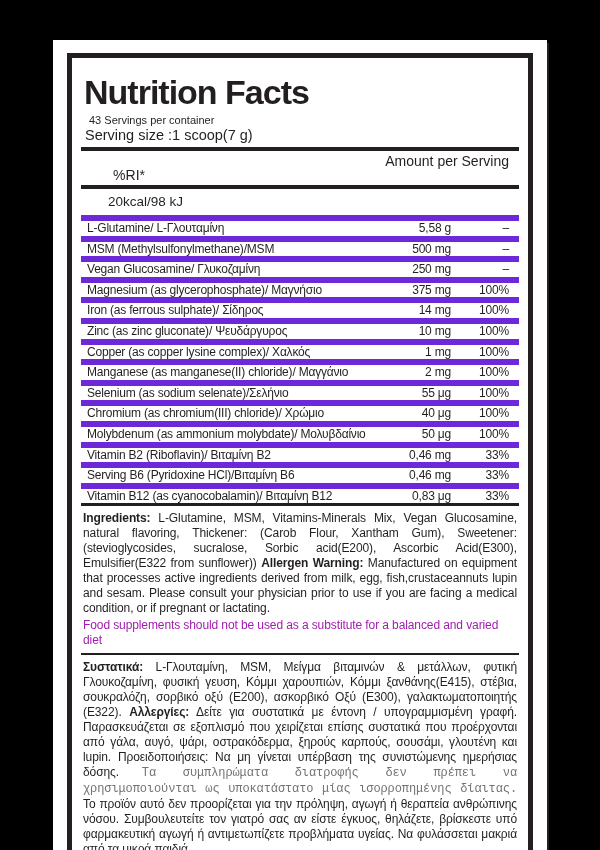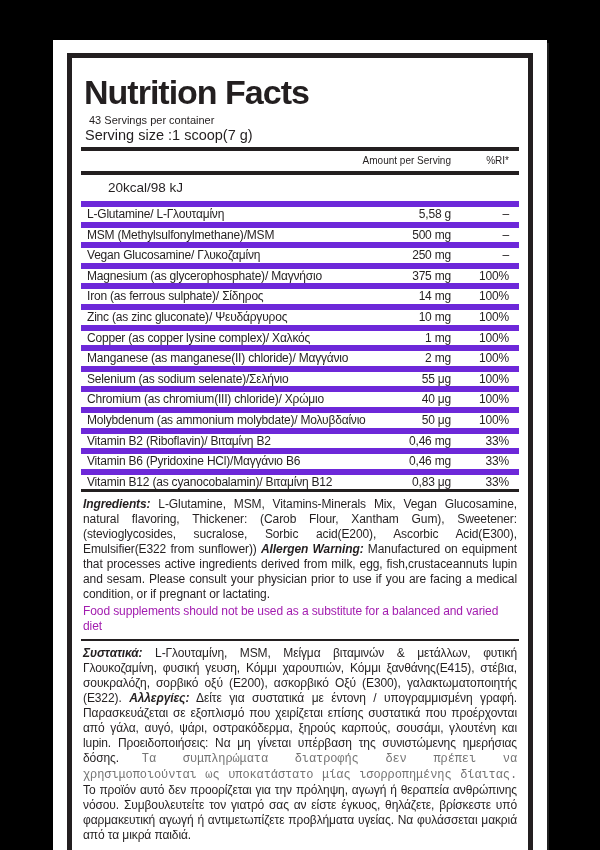--- a/index.html
+++ b/index.html
@@ -27,21 +27,21 @@
     font-size:34px;font-weight:bold;letter-spacing:-1px;
     line-height:36px;margin:6px 0 4px 3px;
   }
   .servings{font-size:11px;line-height:13px;margin-left:8px;}
   .serving-size{font-size:14.5px;line-height:16px;margin-left:4px;margin-bottom:4px;}
   .bar4{height:4px;background:#231f20;}
   .bar3{height:3px;background:#231f20;}
   .bar2{height:2px;background:#231f20;}
   .hdr{
     display:flex;align-items:flex-start;
-    padding:3px 10px 3px 6px;font-size:10px;line-height:14px;
+    padding:3px 10px 3px 6px;font-size:14px;line-height:14px;flex-direction:column;
   }
   .hdr-amount{margin-left:auto;text-align:right;}
   .hdr-ri{width:58px;text-align:right;}
   .energy-row{
     display:flex;align-items:center;
     padding:5px 10px 5px 6px;font-size:13.5px;line-height:16px;
   }
   .rows .row{
     display:flex;align-items:center;
     border-top:6px solid #6d28d9;
@@ -50,21 +50,21 @@
   }
   .col-name{flex:1;min-width:0;white-space:nowrap;}
   .col-amount{width:90px;text-align:right;white-space:nowrap;}
   .col-ri{width:58px;text-align:right;white-space:nowrap;}
   .energy-amount{width:96px;text-align:right;padding-right:2px;white-space:nowrap;}
   .para{
     font-size:12px;line-height:15px;letter-spacing:-0.1px;
     text-align:justify;
     margin:5px 2px 2px 2px;
   }
-  .para b{font-weight:bold;font-style:italic;}
+  .para b{font-weight:bold;}
   .red{color:#737373;font-family:Liberation Mono, monospace;}
   .red-line{
     font-size:12px;line-height:15px;letter-spacing:-0.1px;
     color:#a21caf;margin:0 2px 5px 2px;
   }
 </style>
 </head>
 <body>
 
 <div class="sheet">
@@ -143,21 +143,21 @@
         <span class="col-name">Molybdenum (as ammonium molybdate)/ Μολυβδαίνιο</span>
         <span class="col-amount">50 μg</span>
         <span class="col-ri">100%</span>
       </div>
       <div class="row">
         <span class="col-name">Vitamin B2 (Riboflavin)/ Βιταμίνη B2</span>
         <span class="col-amount">0,46 mg</span>
         <span class="col-ri">33%</span>
       </div>
       <div class="row">
-        <span class="col-name">Vitamin B6 (Pyridoxine HCl)/Μαγγάνιο B6</span>
+        <span class="col-name">Serving B6 (Pyridoxine HCl)/Βιταμίνη B6</span>
         <span class="col-amount">0,46 mg</span>
         <span class="col-ri">33%</span>
       </div>
       <div class="row">
         <span class="col-name">Vitamin B12 (as cyanocobalamin)/ Βιταμίνη B12</span>
         <span class="col-amount">0,83 μg</span>
         <span class="col-ri">33%</span>
       </div>
     </div>
 

